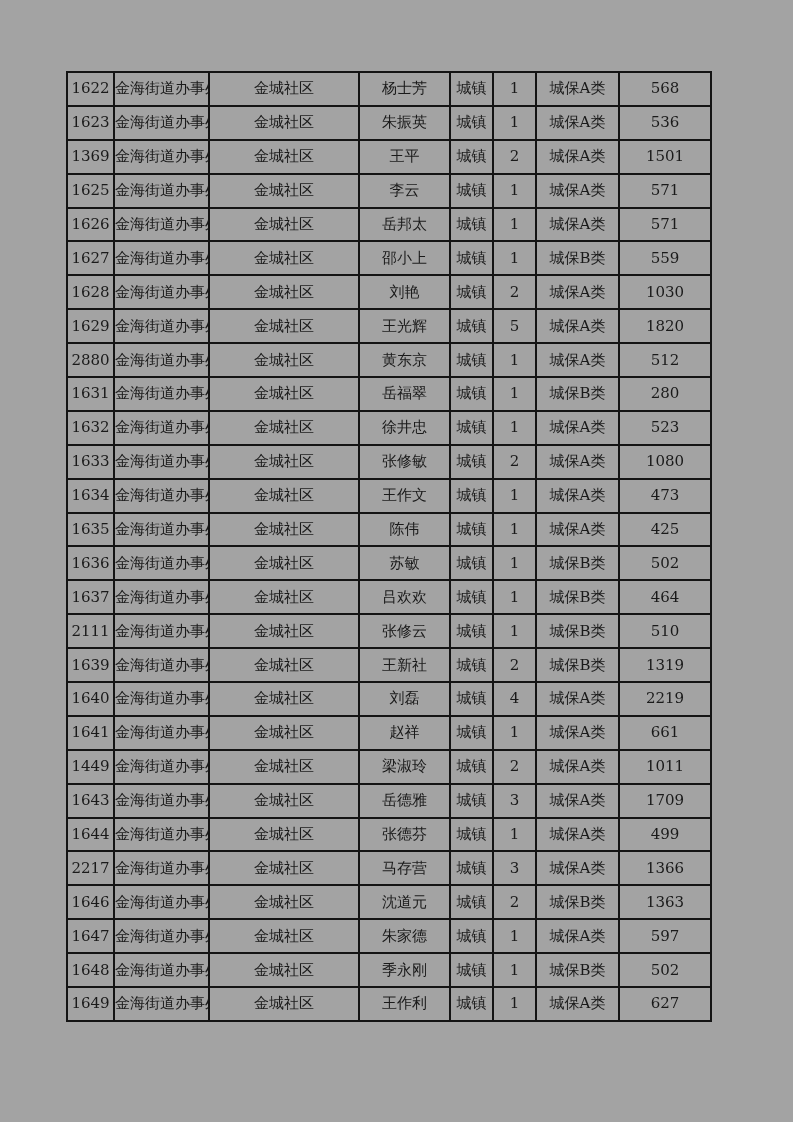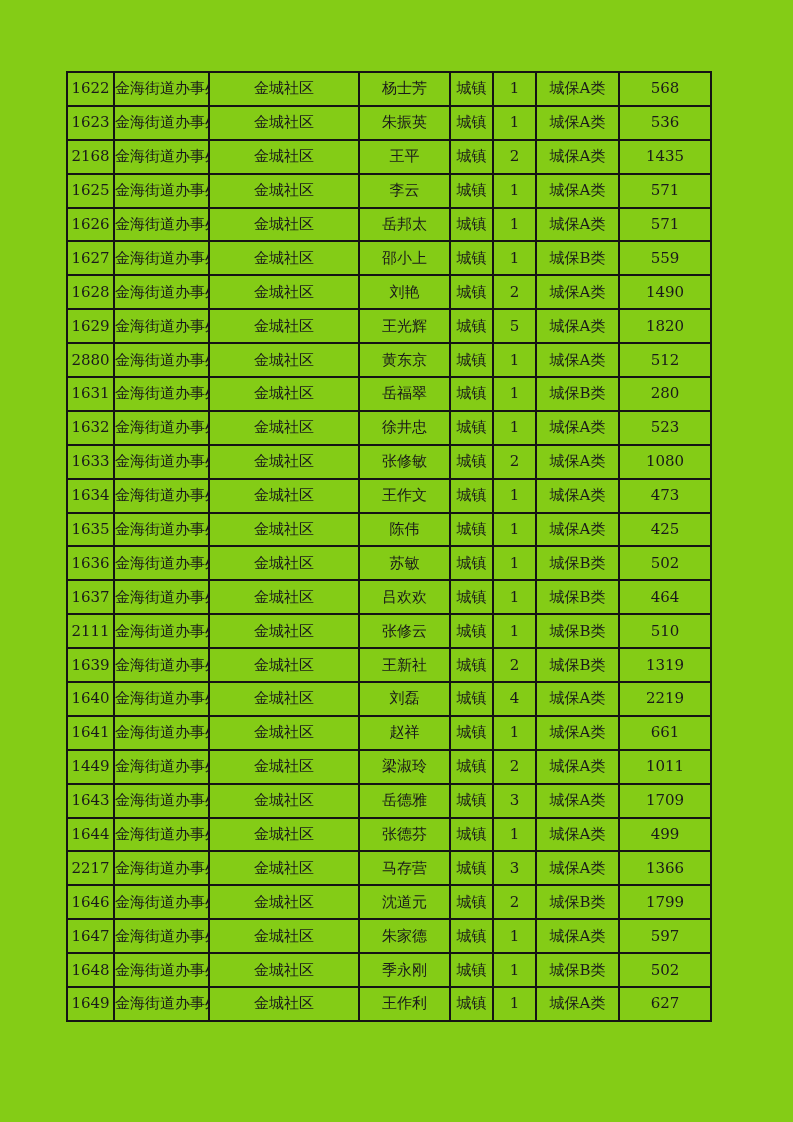--- a/index.html
+++ b/index.html
@@ -13,21 +13,21 @@
     height: 1122px;
     font-family: "DejaVu Serif", "Liberation Serif", serif;
     color: #000000;
     overflow: hidden;
   }
   .page {
     position: absolute;
     left: 0; top: 0;
     width: 793px;
     height: 1122px;
-    background: #84cc16;
+    background: #a3a3a3;
   }
   table.grid {
     position: absolute;
     left: 66px;
     top: 71px;
     border-collapse: collapse;
     table-layout: fixed;
     width: 644px;
   }
   table.grid td {
@@ -111,42 +111,42 @@
           </td>
           <td>
             <span class="cellv">城保A类</span>
           </td>
           <td>
             <span class="cellv">536</span>
           </td>
         </tr>
         <tr>
           <td>
-            <span class="cellv">2168</span>
+            <span class="cellv">1369</span>
           </td>
           <td>
             <span class="cellv">金海街道办事处</span>
           </td>
           <td>
             <span class="cellv">金城社区</span>
           </td>
           <td>
             <span class="cellv">王平</span>
           </td>
           <td>
             <span class="cellv">城镇</span>
           </td>
           <td>
             <span class="cellv">2</span>
           </td>
           <td>
             <span class="cellv">城保A类</span>
           </td>
           <td>
-            <span class="cellv">1435</span>
+            <span class="cellv">1501</span>
           </td>
         </tr>
         <tr>
           <td>
             <span class="cellv">1625</span>
           </td>
           <td>
             <span class="cellv">金海街道办事处</span>
           </td>
           <td>
@@ -236,21 +236,21 @@
           <td>
             <span class="cellv">城镇</span>
           </td>
           <td>
             <span class="cellv">2</span>
           </td>
           <td>
             <span class="cellv">城保A类</span>
           </td>
           <td>
-            <span class="cellv">1490</span>
+            <span class="cellv">1030</span>
           </td>
         </tr>
         <tr>
           <td>
             <span class="cellv">1629</span>
           </td>
           <td>
             <span class="cellv">金海街道办事处</span>
           </td>
           <td>
@@ -704,21 +704,21 @@
           <td>
             <span class="cellv">城镇</span>
           </td>
           <td>
             <span class="cellv">2</span>
           </td>
           <td>
             <span class="cellv">城保B类</span>
           </td>
           <td>
-            <span class="cellv">1799</span>
+            <span class="cellv">1363</span>
           </td>
         </tr>
         <tr>
           <td>
             <span class="cellv">1647</span>
           </td>
           <td>
             <span class="cellv">金海街道办事处</span>
           </td>
           <td>

